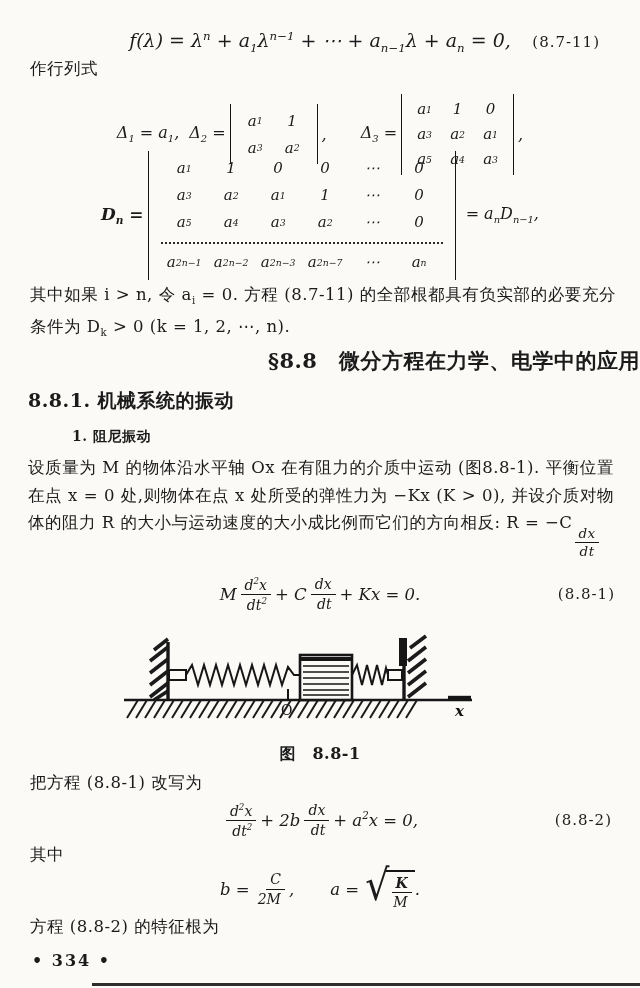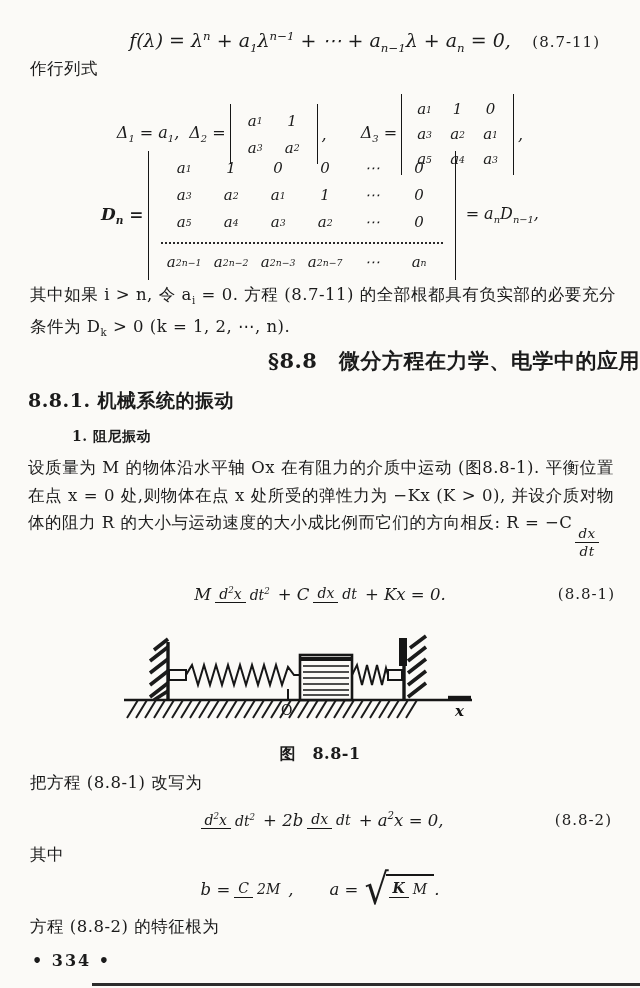--- a/index.html
+++ b/index.html
@@ -13,21 +13,21 @@
   .cjk{font-family:"DejaVu Serif", serif;letter-spacing:0.5px;}
   .mi{font-family:"DejaVu Serif", serif;font-style:italic;}
   sub{font-size:62%;}
   sup{font-size:62%;}
 
   
   .eqrow{left:0;right:0;display:flex;justify-content:center;align-items:center;font-size:16px;}
   .eqtag{position:absolute;font-style:normal;font-family:"DejaVu Serif",serif;font-size:15px;letter-spacing:1px;}
 
   
-  .frac{display:inline-flex;align-items:center;vertical-align:middle;margin:0 4px;font-size:14px;}
+  .frac{display:inline-flex;flex-direction:column;align-items:flex-end;vertical-align:middle;margin:0 4px;font-size:14px;}
   .frac .num{border-bottom:1.6px solid #161616;padding:0 4px 1px;line-height:1.15;}
   .frac .den{padding:1px 4px 0;line-height:1.15;}
   .ifrac{display:inline-flex;flex-direction:column;align-items:center;text-align:center;vertical-align:-10px;margin:0 3px;font-size:13.5px;}
   .ifrac .num{border-bottom:1.5px solid #161616;padding:0 3px 1px;line-height:1.1;}
   .ifrac .den{padding:1px 3px 0;line-height:1.1;}
 
   
   .det{display:inline-flex;flex-direction:column;justify-content:center;
        border-left:1.6px solid #161616;border-right:1.6px solid #161616;
        padding:3px 6px;margin:0 4px;}

